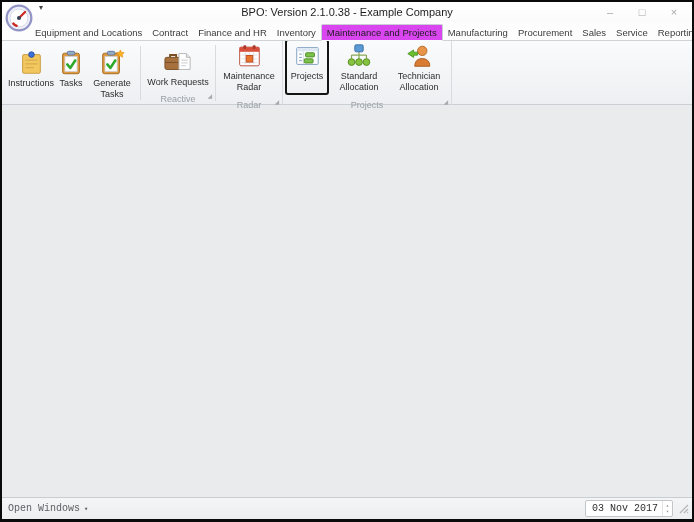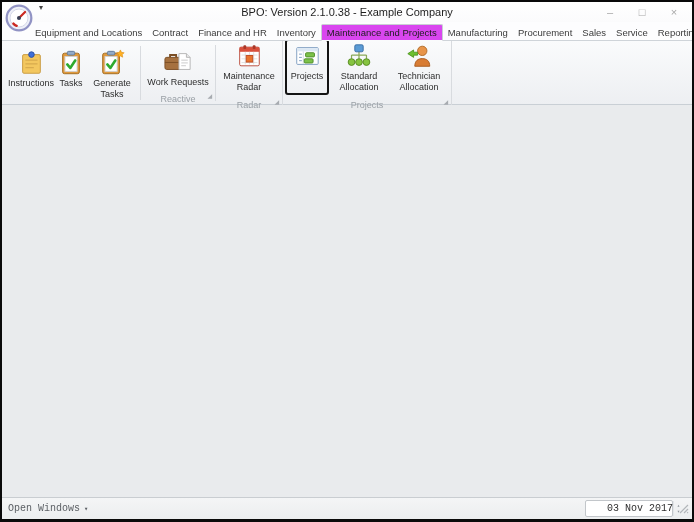--- a/index.html
+++ b/index.html
@@ -39,21 +39,21 @@
   
   .content{flex:1 1 auto;background:#e9ebed;}
   
   .statusbar{height:22px;flex:0 0 auto;background:linear-gradient(#f4f5f6,#eceeef);
     border-top:1px solid #c9cdd1;display:flex;align-items:center;padding:0 3px 0 6px;box-sizing:border-box;font-family:Liberation Mono, monospace;}
   .openwin{font-size:10px;color:#5d6166;display:flex;align-items:center;gap:4px;cursor:default;}
   .openwin .arrow{font-size:7px;color:#5d6166;}
   .sb-spacer{flex:1;}
   .datebox{width:88px;height:17px;background:#fff;border:1px solid #c2c6ca;border-radius:2px;
     display:flex;align-items:center;box-sizing:border-box;cursor:default;}
-  .dateval{flex:1;font-size:10px;color:#2e2e2e;padding-left:21px;white-space:nowrap;}
+  .dateval{flex:1;font-size:10px;color:#2e2e2e;padding-left:6px;white-space:nowrap;}
   .spinner{display:flex;flex-direction:column;justify-content:center;border-left:1px solid #e2e5e8;
     padding:0 3px;height:100%;}
   .spinner span{font-size:5px;line-height:6px;color:#8f959b;text-align:center;cursor:default;}
   .grip{margin-left:5px;display:flex;align-items:flex-end;}
 </style>
 </head>
 <body>
 
 <div class="window">
 

